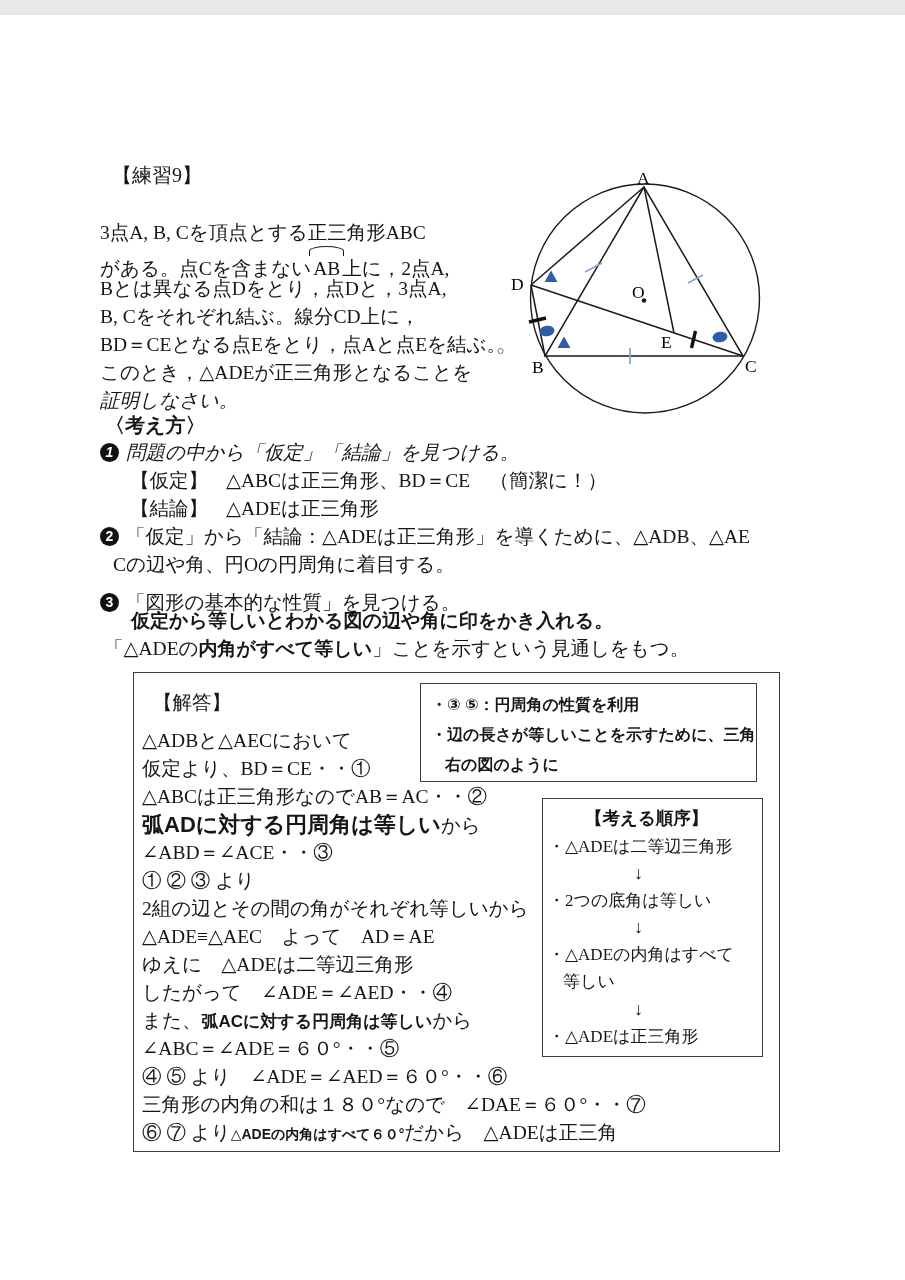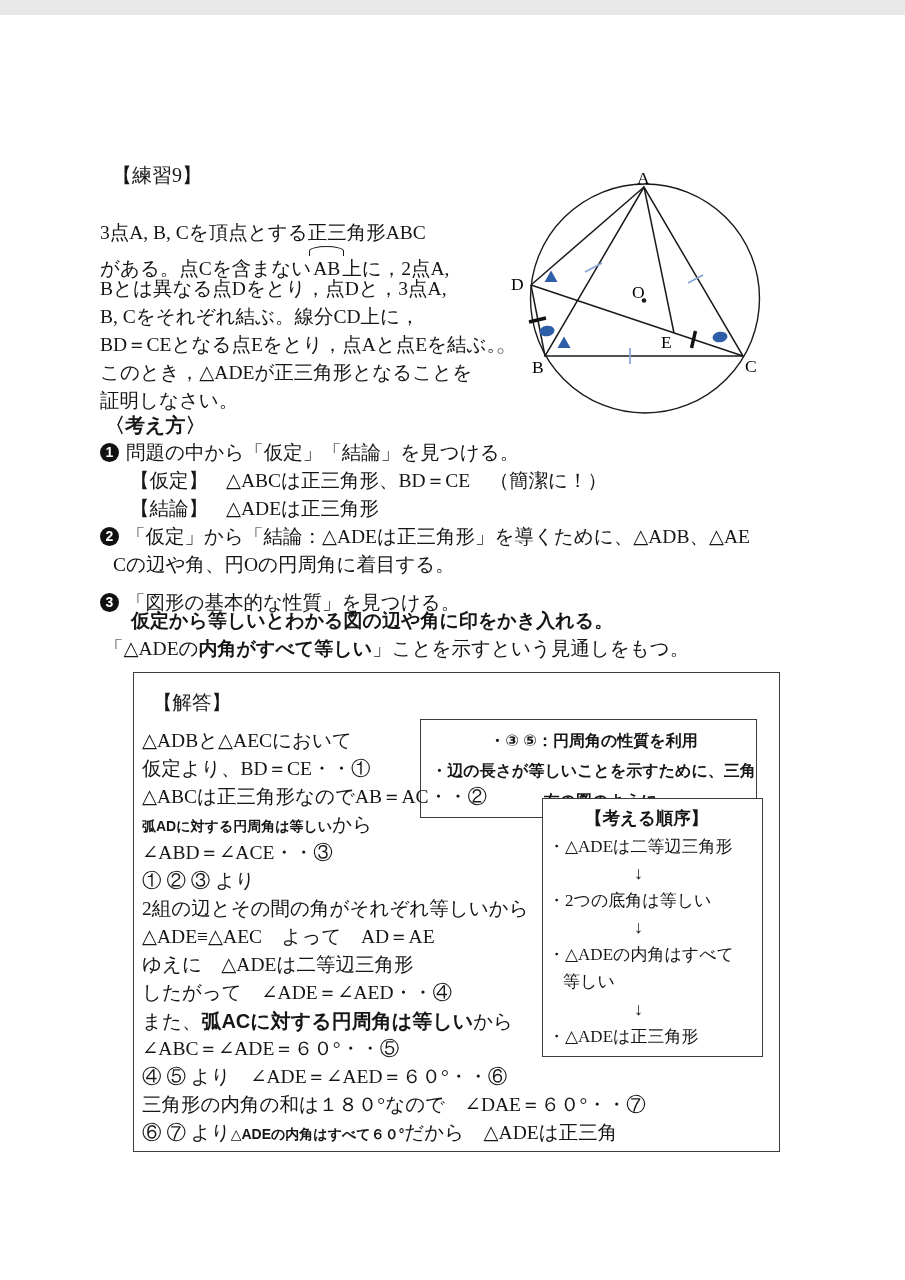--- a/index.html
+++ b/index.html
@@ -27,21 +27,21 @@
 
 <div class="page">
 
   <div class="ln" style="left:112px;top:148px;font-size:20px;">【練習9】</div>
   <div class="ln" style="left:100px;top:206px;">3点A, B, Cを頂点とする正三角形ABC</div>
   <div class="ln" style="left:100px;top:234px;"><span>がある。点Cを含まない</span><span class="arc">AB</span><span>上に，2点A,</span></div>
   <div class="ln" style="left:100px;top:262px;">Bとは異なる点Dをとり，点Dと，3点A,</div>
   <div class="ln" style="left:100px;top:290px;">B, Cをそれぞれ結ぶ。線分CD上に，</div>
   <div class="ln" style="left:100px;top:318px;">BD＝CEとなる点Eをとり，点Aと点Eを結ぶ。</div>
   <div class="ln" style="left:100px;top:346px;">このとき，△ADEが正三角形となることを</div>
-  <div class="ln" style="left:100px;top:374px;">証明しなさい。</div>
+  <div class="ln" style="left:100px;top:374px;font-style:italic;">証明しなさい。</div>
 
   <svg style="position:absolute;left:488px;top:142px;" width="320" height="280" viewBox="488 142 320 280">
     <circle cx="645" cy="283.5" r="114.5" fill="none" stroke="#1a1a1a" stroke-width="1.4"></circle>
     <path d="M644,172 L545,341 L743,341 Z" fill="none" stroke="#1a1a1a" stroke-width="1.5"></path>
     <path d="M531,270 L644,172" fill="none" stroke="#1a1a1a" stroke-width="1.5"></path>
     <path d="M531,270 L545,341" fill="none" stroke="#1a1a1a" stroke-width="1.5"></path>
     <path d="M531,270 L743,341" fill="none" stroke="#1a1a1a" stroke-width="1.5"></path>
     <path d="M644,172 L674,318" fill="none" stroke="#1a1a1a" stroke-width="1.5"></path>
 
     <path d="M585,257 L602,248" stroke="#85a3d6" stroke-width="1.7"></path>
@@ -61,33 +61,33 @@
 
     <text x="637" y="169" font-size="17.5">A</text>
     <text x="532" y="358" font-size="17.5">B</text>
     <text x="745" y="357" font-size="17.5">C</text>
     <text x="511" y="275" font-size="17.5">D</text>
     <text x="661" y="333" font-size="17.5">E</text>
     <text x="632" y="283" font-size="17.5">O</text>
   </svg>
 
   <div class="ln g" style="left:105px;top:398px;font-size:20px;">〈考え方〉</div>
-  <div class="ln" style="left:100px;top:426px;"><span class="bullet">1</span><span>問題の中から「仮定」「結論」を見つける。</span></div>
+  <div class="ln" style="left:100px;top:426px;font-style:italic;"><span class="bullet">1</span><span>問題の中から「仮定」「結論」を見つける。</span></div>
   <div class="ln" style="left:130px;top:454px;"><span>【仮定】</span><span style="margin-left:18px;">△ABCは正三角形、BD＝CE　（簡潔に！）</span></div>
   <div class="ln" style="left:130px;top:482px;"><span>【結論】</span><span style="margin-left:18px;">△ADEは正三角形</span></div>
   <div class="ln" style="left:100px;top:510px;"><span class="bullet">2</span><span>「仮定」から「結論：△ADEは正三角形」を導くために、△ADB、△AE</span></div>
   <div class="ln" style="left:113px;top:538px;">Cの辺や角、円Oの円周角に着目する。</div>
   <div class="ln" style="left:100px;top:576px;"><span class="bullet">3</span><span>「図形の基本的な性質」を見つける。</span></div>
   <div class="ln" style="left:104px;top:622px;"><span>「△ADEの</span><span class="g" style="font-size:19px;">内角がすべて等しい</span><span>」ことを示すという見通しをもつ。</span></div>
   <div class="ln g" style="left:131px;top:594px;font-size:19px;">仮定から等しいとわかる図の辺や角に印をかき入れる。</div>
 
   <div class="box" style="left:133px;top:657px;width:645px;height:478px;"></div>
   <div class="ln" style="left:153px;top:676px;">【解答】</div>
 
-  <div class="box" style="left:420px;top:704px;width:335px;height:97px;text-align:center;">
+  <div class="box" style="left:420px;top:668px;width:335px;height:97px;">
     <div style="padding:6px 0 0 10px;">
       <div class="hint-line">・③ ⑤：円周角の性質を利用</div>
       <div class="hint-line">・辺の長さが等しいことを示すために、三角</div>
       <div class="hint-line indent">右の図のように</div>
     </div>
   </div>
 
   <div class="box" style="left:542px;top:783px;width:219px;height:257px;border-width:1.3px;"></div>
   <div class="order-item g" style="left:585px;top:792px;font-size:17.5px;">【考える順序】</div>
   <div class="order-item" style="left:548px;top:821px;">・△ADEは二等辺三角形</div>
@@ -95,26 +95,26 @@
   <div class="order-item" style="left:548px;top:875px;">・2つの底角は等しい</div>
   <div class="order-arrow" style="left:634px;top:902px;">↓</div>
   <div class="order-item" style="left:548px;top:929px;">・△ADEの内角はすべて</div>
   <div class="order-item" style="left:563px;top:956px;">等しい</div>
   <div class="order-arrow" style="left:634px;top:984px;">↓</div>
   <div class="order-item" style="left:548px;top:1011px;">・△ADEは正三角形</div>
 
   <div class="sline" style="top:714px;">△ADBと△AECにおいて</div>
   <div class="sline" style="top:742px;">仮定より、BD＝CE・・①</div>
   <div class="sline" style="top:770px;">△ABCは正三角形なのでAB＝AC・・②</div>
-  <div class="sline" style="top:798px;"><span class="g" style="font-size:14px;">弧ADに対する円周角は等しい</span><span>から</span></div>
+  <div class="sline" style="top:798px;"><span class="g" style="font-size:22px;">弧ADに対する円周角は等しい</span><span>から</span></div>
   <div class="sline" style="top:826px;">∠ABD＝∠ACE・・③</div>
   <div class="sline" style="top:854px;">① ② ③ より</div>
   <div class="sline" style="top:882px;">2組の辺とその間の角がそれぞれ等しいから</div>
   <div class="sline" style="top:910px;">△ADE≡△AEC　よって　AD＝AE</div>
   <div class="sline" style="top:938px;">ゆえに　△ADEは二等辺三角形</div>
   <div class="sline" style="top:966px;">したがって　∠ADE＝∠AED・・④</div>
-  <div class="sline" style="top:994px;"><span>また、</span><span class="g" style="font-size:20px;">弧ACに対する円周角は等しい</span><span>から</span></div>
+  <div class="sline" style="top:994px;"><span>また、</span><span class="g" style="font-size:17px;">弧ACに対する円周角は等しい</span><span>から</span></div>
   <div class="sline" style="top:1022px;">∠ABC＝∠ADE＝６０°・・⑤</div>
   <div class="sline" style="top:1050px;">④ ⑤ より　∠ADE＝∠AED＝６０°・・⑥</div>
   <div class="sline" style="top:1078px;">三角形の内角の和は１８０°なので　∠DAE＝６０°・・⑦</div>
   <div class="sline" style="top:1106px;"><span>⑥ ⑦ より</span><span class="g" style="font-size:14px;">△ADEの内角はすべて６０°</span><span>だから　△ADEは正三角</span></div>
 
 </div>
 
 </body></html>

